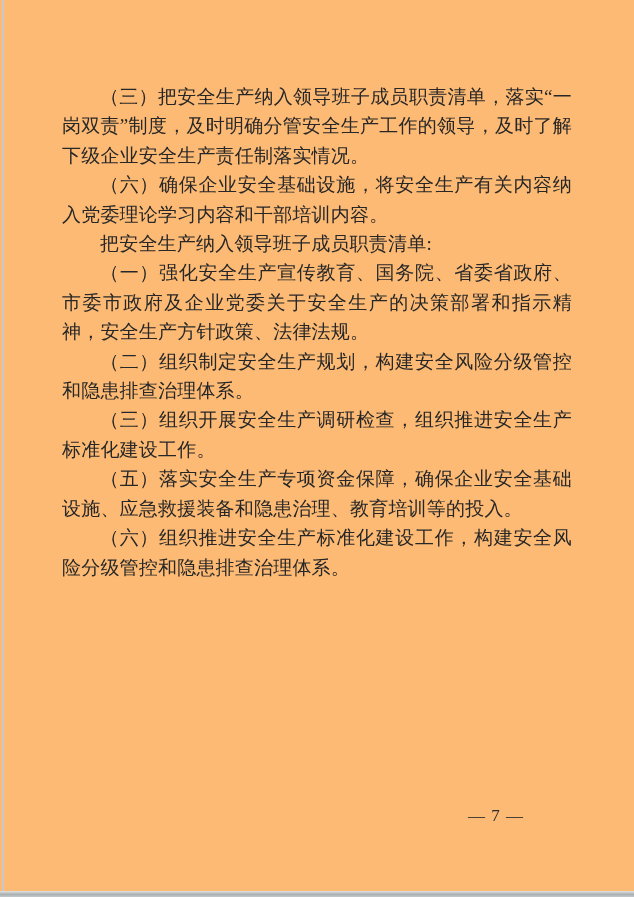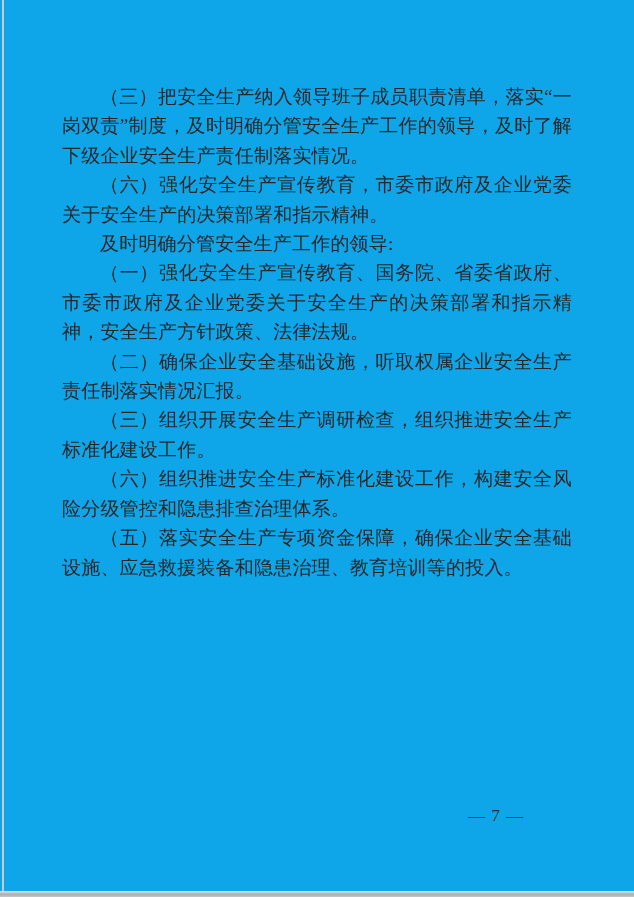--- a/index.html
+++ b/index.html
@@ -10,21 +10,21 @@
   body {
     width: 634px;
     height: 897px;
     position: relative;
     overflow: hidden;
     font-family: "Liberation Serif", "DejaVu Serif", serif;
   }
   .page {
     position: absolute;
     inset: 0;
-    background: #0ea5e9;
+    background: #fdba74;
   }
   
   .edge-left {
     position: absolute;
     left: 2px;
     top: 0;
     width: 2px;
     height: 100%;
     background: #c9c9c9;
   }
@@ -64,27 +64,27 @@
     white-space: nowrap;
   }
 </style>
 </head>
 <body>
 
 <div class="page">
 
   <div class="content">
     <p>（三）把安全生产纳入领导班子成员职责清单，落实“一岗双责”制度，及时明确分管安全生产工作的领导，及时了解下级企业安全生产责任制落实情况。</p>
-    <p>（六）强化安全生产宣传教育，市委市政府及企业党委关于安全生产的决策部署和指示精神。</p>
-    <p>及时明确分管安全生产工作的领导:</p>
+    <p>（六）确保企业安全基础设施，将安全生产有关内容纳入党委理论学习内容和干部培训内容。</p>
+    <p>把安全生产纳入领导班子成员职责清单:</p>
     <p>（一）强化安全生产宣传教育、国务院、省委省政府、市委市政府及企业党委关于安全生产的决策部署和指示精神，安全生产方针政策、法律法规。</p>
-    <p>（二）确保企业安全基础设施，听取权属企业安全生产责任制落实情况汇报。</p>
+    <p>（二）组织制定安全生产规划，构建安全风险分级管控和隐患排查治理体系。</p>
     <p>（三）组织开展安全生产调研检查，组织推进安全生产标准化建设工作。</p>
+    <p>（五）落实安全生产专项资金保障，确保企业安全基础设施、应急救援装备和隐患治理、教育培训等的投入。</p>
     <p>（六）组织推进安全生产标准化建设工作，构建安全风险分级管控和隐患排查治理体系。</p>
-    <p>（五）落实安全生产专项资金保障，确保企业安全基础设施、应急救援装备和隐患治理、教育培训等的投入。</p>
   </div>
 
   <div class="page-number">— 7 —</div>
 
   <div class="edge-left"></div>
   <div class="edge-bottom"></div>
 
 </div>
 
 </body></html>

